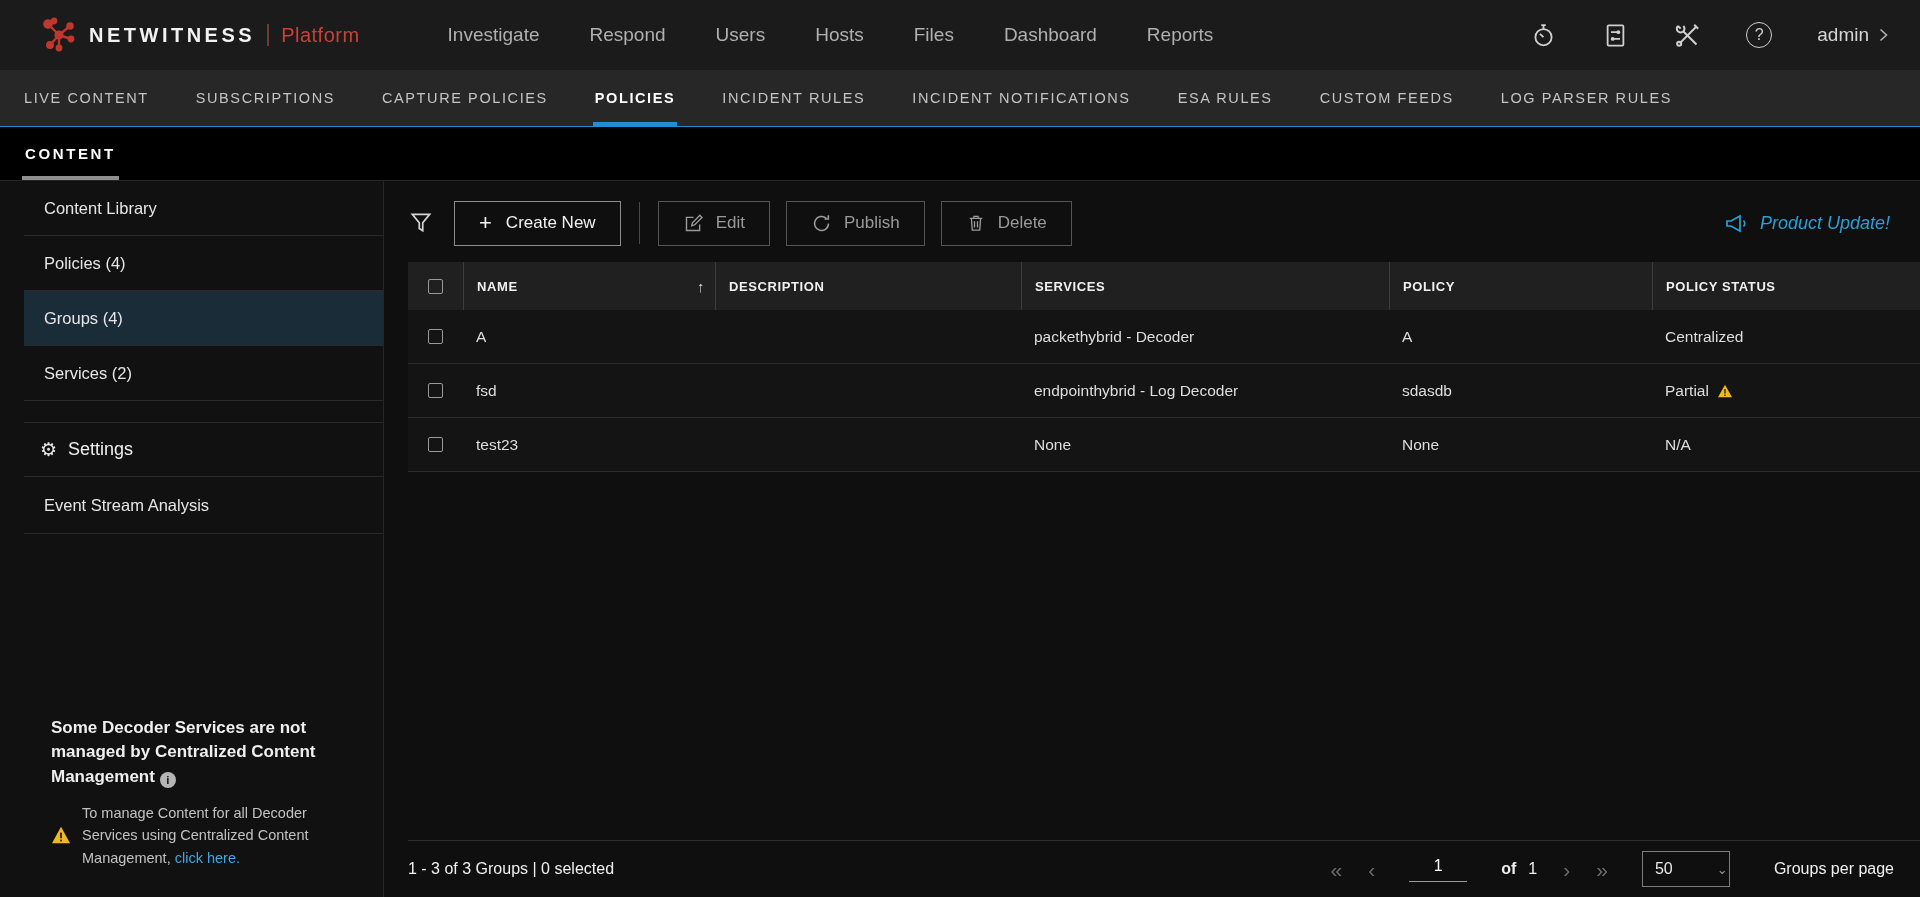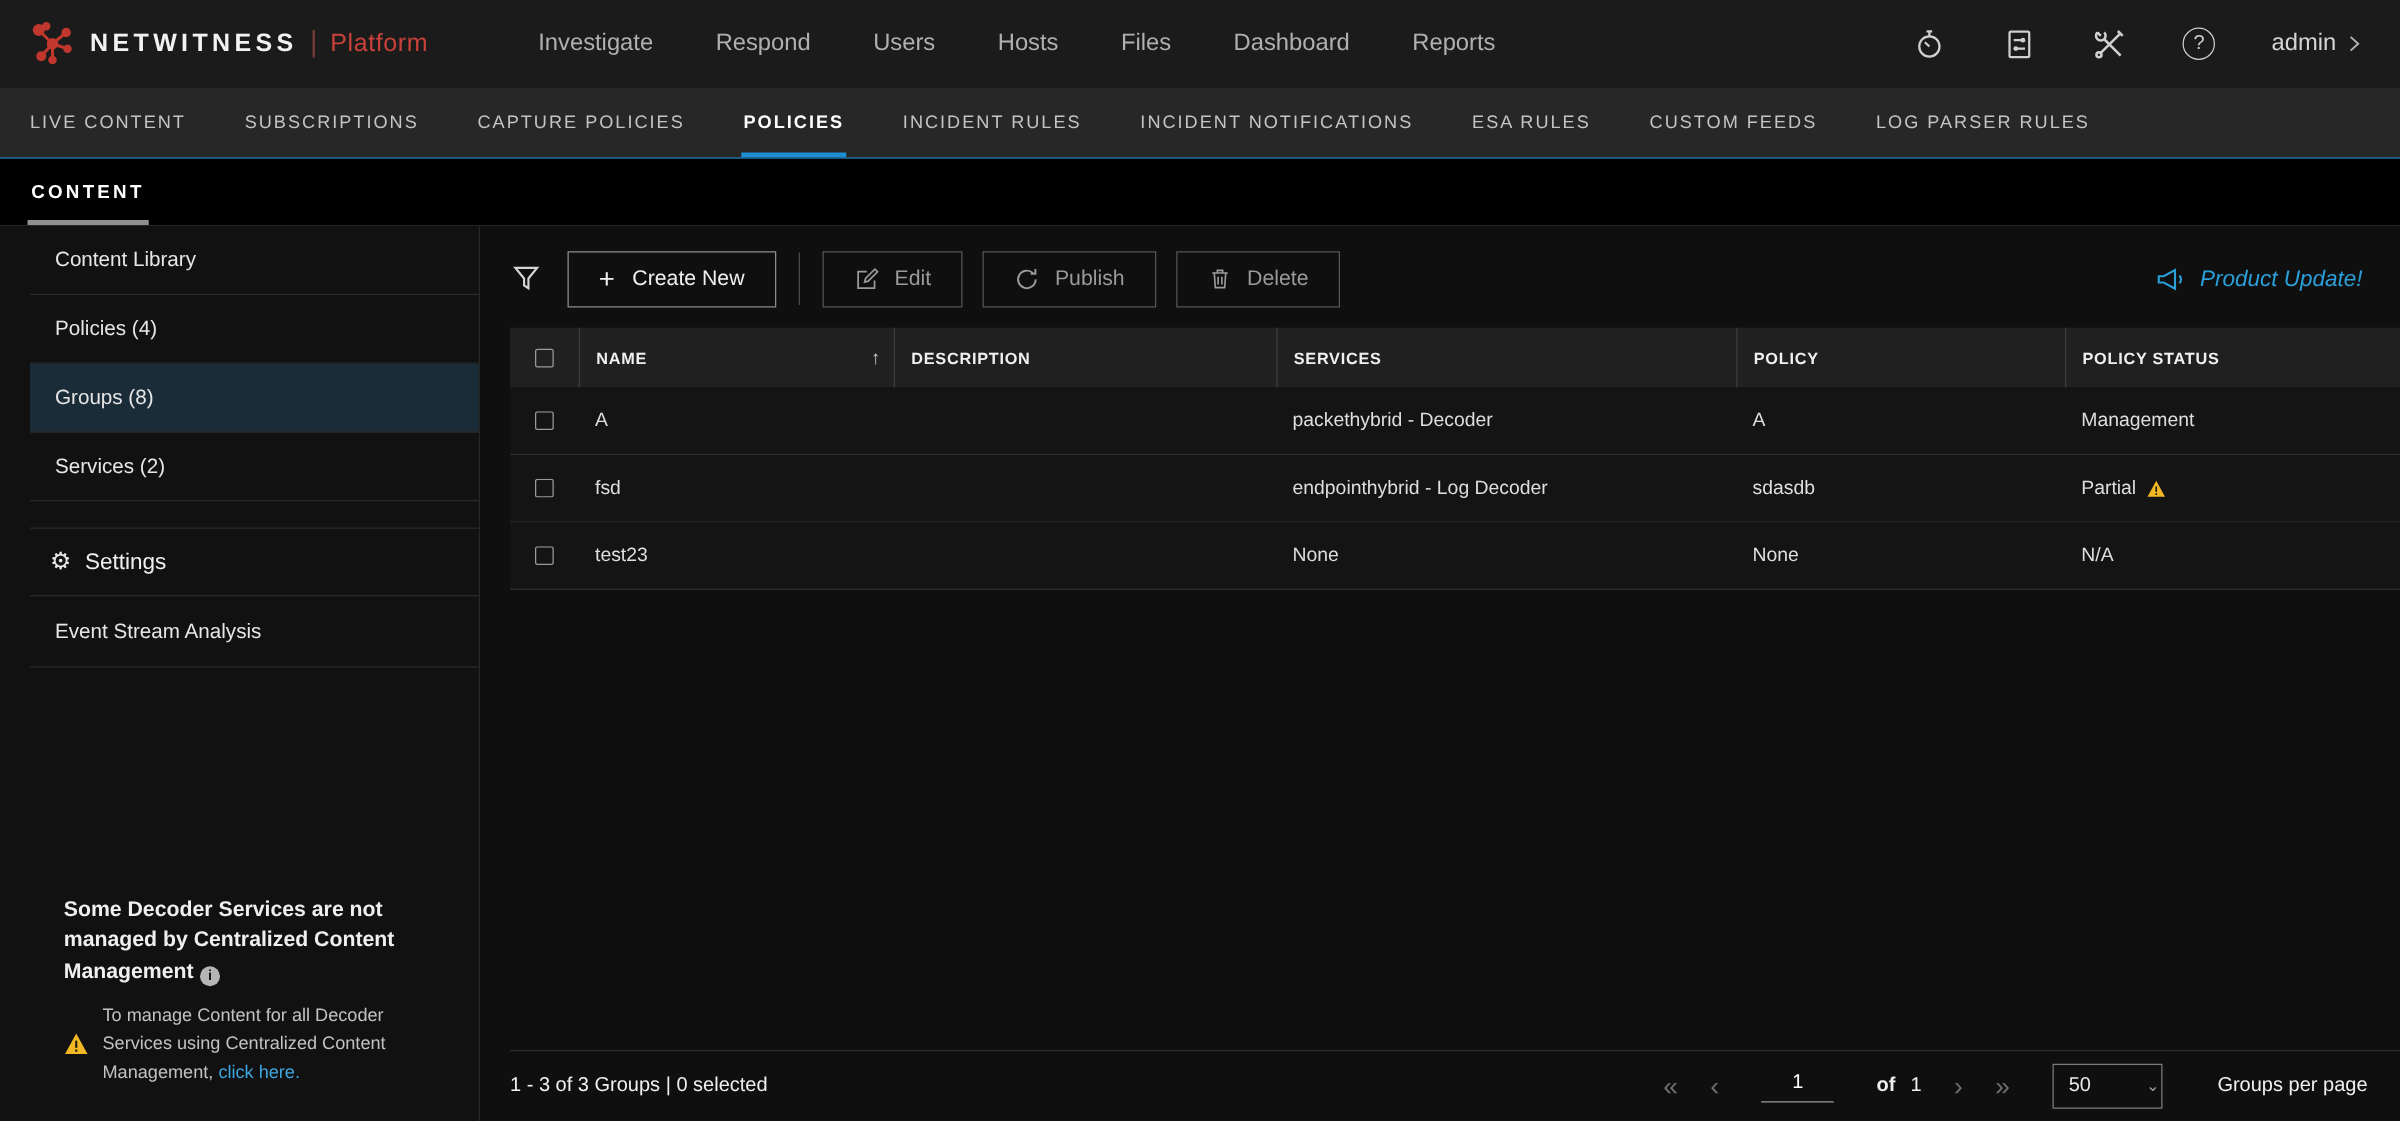--- a/index.html
+++ b/index.html
@@ -1,21 +1,21 @@
 <!DOCTYPE html>
 <html><head>
 <meta charset="utf-8">
 <style>
   * { margin:0; padding:0; box-sizing:border-box; }
   html,body { width:1920px; height:897px; background:#0d0d0d; overflow:hidden;
     font-family:"Liberation Sans","DejaVu Sans",sans-serif; }
   .app { width:1920px; height:897px; display:flex; flex-direction:column; }
 
   
-  .topnav { height:70px; background:#1b1b1b; display:flex; align-items:center; padding:0 30px 0 24px; flex:0 0 auto; }
+  .topnav { height:70px; background:#1b1b1b; display:flex; align-items:center; padding:0 30px 0 41px; flex:0 0 auto; }
   .brand { display:flex; align-items:center; gap:12px; cursor:pointer; }
   .brand-name { color:#f2f2f2; font-size:20px; font-weight:bold; letter-spacing:3.5px; }
   .brand-sep { width:2px; height:22px; background:#6e3a35; }
   .brand-product { color:#c8423a; font-size:20px; letter-spacing:0.5px; }
   .main-menu { display:flex; gap:50px; margin-left:88px; }
   .main-menu a { color:#b0b0b0; font-size:19px; text-decoration:none; cursor:pointer; }
   .topnav-right { margin-left:auto; display:flex; align-items:center; gap:44px; }
   .icon-btn { width:28px; height:28px; display:flex; align-items:center; justify-content:center; cursor:pointer; }
   .help-circle { width:26px; height:26px; border:1.6px solid #cfcfcf; border-radius:50%; color:#cfcfcf;
     font-size:16px; display:flex; align-items:center; justify-content:center; }
@@ -192,21 +192,21 @@
 
   <nav class="subtabbar">
     <a class="subtab active">CONTENT</a>
   </nav>
 
   <div class="content">
 
     <aside class="sidebar">
       <div class="side-item">Content Library</div>
       <div class="side-item">Policies (4)</div>
-      <div class="side-item selected">Groups (8)</div>
+      <div class="side-item selected">Groups (4)</div>
       <div class="side-item">Services (2)</div>
       <div class="side-gap"></div>
       <div class="settings-row">
         <span class="gear">⚙</span>
         <span>Settings</span>
       </div>
       <div class="side-sub">Event Stream Analysis</div>
       <div class="side-spacer"></div>
       <div class="notice">
         <div class="notice-title">
@@ -294,21 +294,21 @@
         </div>
 
         <div class="trow">
           <div class="td col-check">
               <span class="cb"></span>
             </div>
           <div class="td col-name">A</div>
           <div class="td col-desc"></div>
           <div class="td col-serv">packethybrid - Decoder</div>
           <div class="td col-pol">A</div>
-          <div class="td col-stat">Management</div>
+          <div class="td col-stat">Centralized</div>
         </div>
 
         <div class="trow">
           <div class="td col-check">
               <span class="cb"></span>
             </div>
           <div class="td col-name">fsd</div>
           <div class="td col-desc"></div>
           <div class="td col-serv">endpointhybrid - Log Decoder</div>
           <div class="td col-pol">sdasdb</div>

